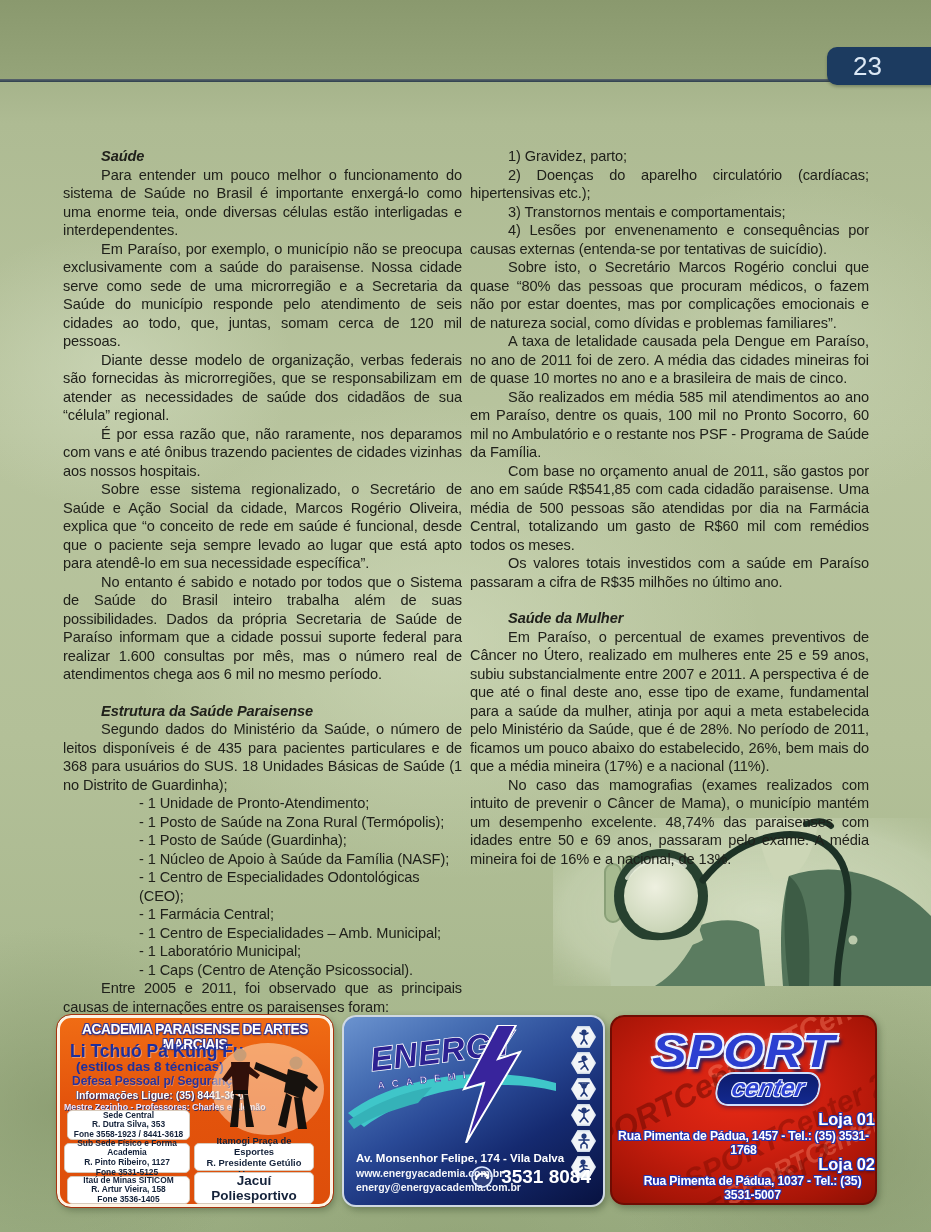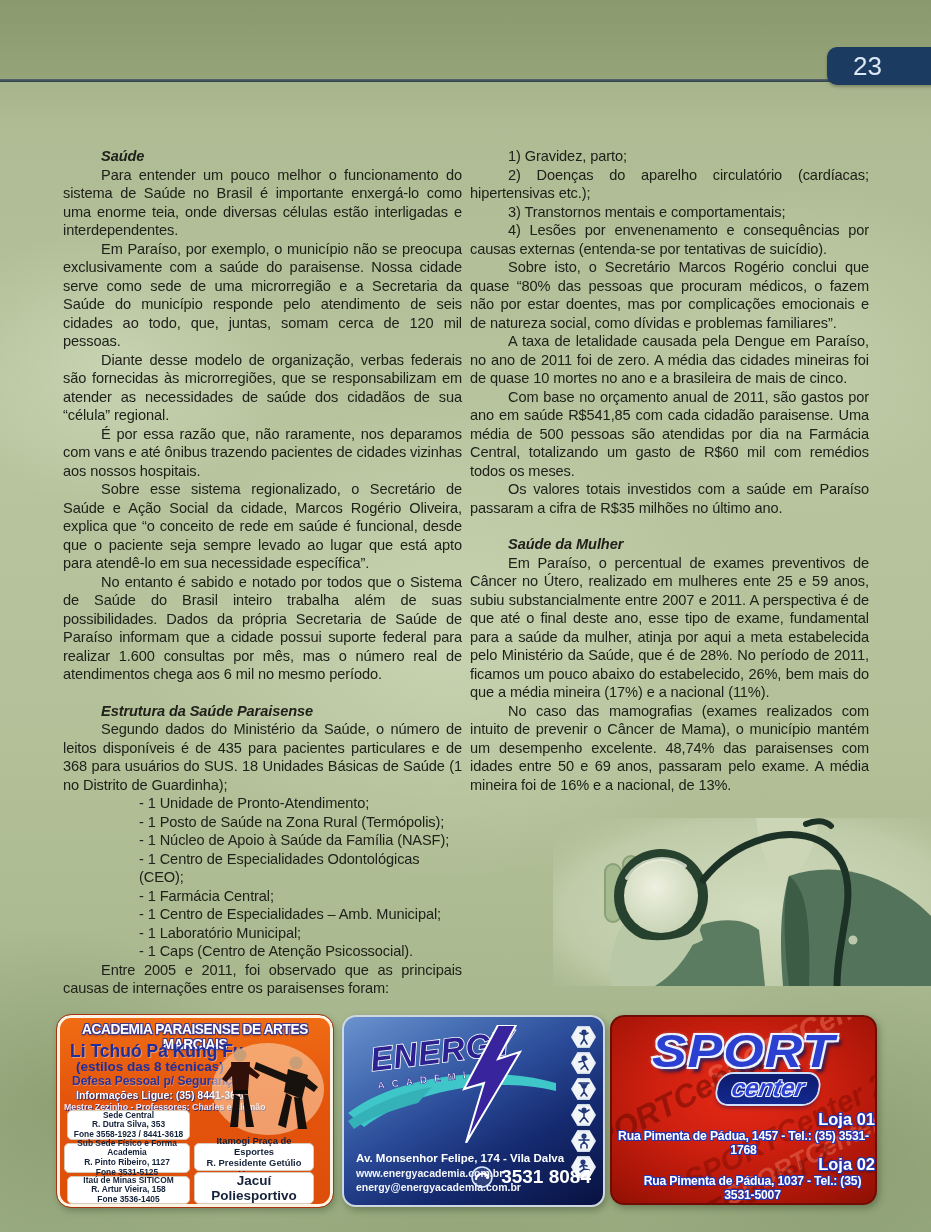--- a/index.html
+++ b/index.html
@@ -160,36 +160,38 @@
     <p class="para">Em Paraíso, por exemplo, o município não se preocupa exclusivamente com a saúde do paraisense. Nossa cidade serve como sede de uma microrregião e a Secretaria da Saúde do município responde pelo atendimento de seis cidades ao todo, que, juntas, somam cerca de 120 mil pessoas.</p>
     <p class="para">Diante desse modelo de organização, verbas federais são fornecidas às microrregiões, que se responsabilizam em atender as necessidades de saúde dos cidadãos de sua “célula” regional.</p>
     <p class="para">É por essa razão que, não raramente, nos deparamos com vans e até ônibus trazendo pacientes de cidades vizinhas aos nossos hospitais.</p>
     <p class="para">Sobre esse sistema regionalizado, o Secretário de Saúde e Ação Social da cidade, Marcos Rogério Oliveira, explica que “o conceito de rede em saúde é funcional, desde que o paciente seja sempre levado ao lugar que está apto para atendê-lo em sua necessidade específica”.</p>
     <p class="para">No entanto é sabido e notado por todos que o Sistema de Saúde do Brasil inteiro trabalha além de suas possibilidades. Dados da própria Secretaria de Saúde de Paraíso informam que a cidade possui suporte federal para realizar 1.600 consultas por mês, mas o número real de atendimentos chega aos 6 mil no mesmo período.</p>
     <div class="gap"></div>
     <p class="heading">Estrutura da Saúde Paraisense</p>
     <p class="para">Segundo dados do Ministério da Saúde, o número de leitos disponíveis é de 435 para pacientes particulares e de 368 para usuários do SUS. 18 Unidades Básicas de Saúde (1 no Distrito de Guardinha);</p>
     <p class="dash-item">- 1 Unidade de Pronto-Atendimento;</p>
     <p class="dash-item">- 1 Posto de Saúde na Zona Rural (Termópolis);</p>
+    <p class="dash-item">- 1 Posto de Saúde (Guardinha);</p>
     <p class="dash-item">- 1 Núcleo de Apoio à Saúde da Família (NASF);</p>
     <p class="dash-item">- 1 Centro de Especialidades Odontológicas (CEO);</p>
     <p class="dash-item">- 1 Farmácia Central;</p>
     <p class="dash-item">- 1 Centro de Especialidades – Amb. Municipal;</p>
     <p class="dash-item">- 1 Laboratório Municipal;</p>
     <p class="dash-item">- 1 Caps (Centro de Atenção Psicossocial).</p>
     <p class="para">Entre 2005 e 2011, foi observado que as principais causas de internações entre os paraisenses foram:</p>
   </div>
 
   <div class="col col-right">
     <p class="para">1) Gravidez, parto;</p>
     <p class="para">2) Doenças do aparelho circulatório (cardíacas; hipertensivas etc.);</p>
     <p class="para">3) Transtornos mentais e comportamentais;</p>
     <p class="para">4) Lesões por envenenamento e consequências por causas externas (entenda-se por tentativas de suicídio).</p>
     <p class="para">Sobre isto, o Secretário Marcos Rogério conclui que quase “80% das pessoas que procuram médicos, o fazem não por estar doentes, mas por complicações emocionais e de natureza social, como dívidas e problemas familiares”.</p>
     <p class="para">A taxa de letalidade causada pela Dengue em Paraíso, no ano de 2011 foi de zero. A média das cidades mineiras foi de quase 10 mortes no ano e a brasileira de mais de cinco.</p>
+    <p class="para">São realizados em média 585 mil atendimentos ao ano em Paraíso, dentre os quais, 100 mil no Pronto Socorro, 60 mil no Ambulatório e o restante nos PSF - Programa de Saúde da Família.</p>
     <p class="para">Com base no orçamento anual de 2011, são gastos por ano em saúde R$541,85 com cada cidadão paraisense. Uma média de 500 pessoas são atendidas por dia na Farmácia Central, totalizando um gasto de R$60 mil com remédios todos os meses.</p>
     <p class="para">Os valores totais investidos com a saúde em Paraíso passaram a cifra de R$35 milhões no último ano.</p>
     <div class="gap"></div>
     <p class="heading">Saúde da Mulher</p>
     <p class="para">Em Paraíso, o percentual de exames preventivos de Câncer no Útero, realizado em mulheres ente 25 e 59 anos, subiu substancialmente entre 2007 e 2011. A perspectiva é de que até o final deste ano, esse tipo de exame, fundamental para a saúde da mulher, atinja por aqui a meta estabelecida pelo Ministério da Saúde, que é de 28%. No período de 2011, ficamos um pouco abaixo do estabelecido, 26%, bem mais do que a média mineira (17%) e a nacional (11%).</p>
     <p class="para">No caso das mamografias (exames realizados com intuito de prevenir o Câncer de Mama), o município mantém um desempenho excelente. 48,74% das paraisenses com idades entre 50 e 69 anos, passaram pelo exame. A média mineira foi de 16% e a nacional, de 13%.</p>
   </div>
 
   <div class="ad ad-martial">
     <div class="am-title">ACADEMIA PARAISENSE DE ARTES MARCIAIS</div>

